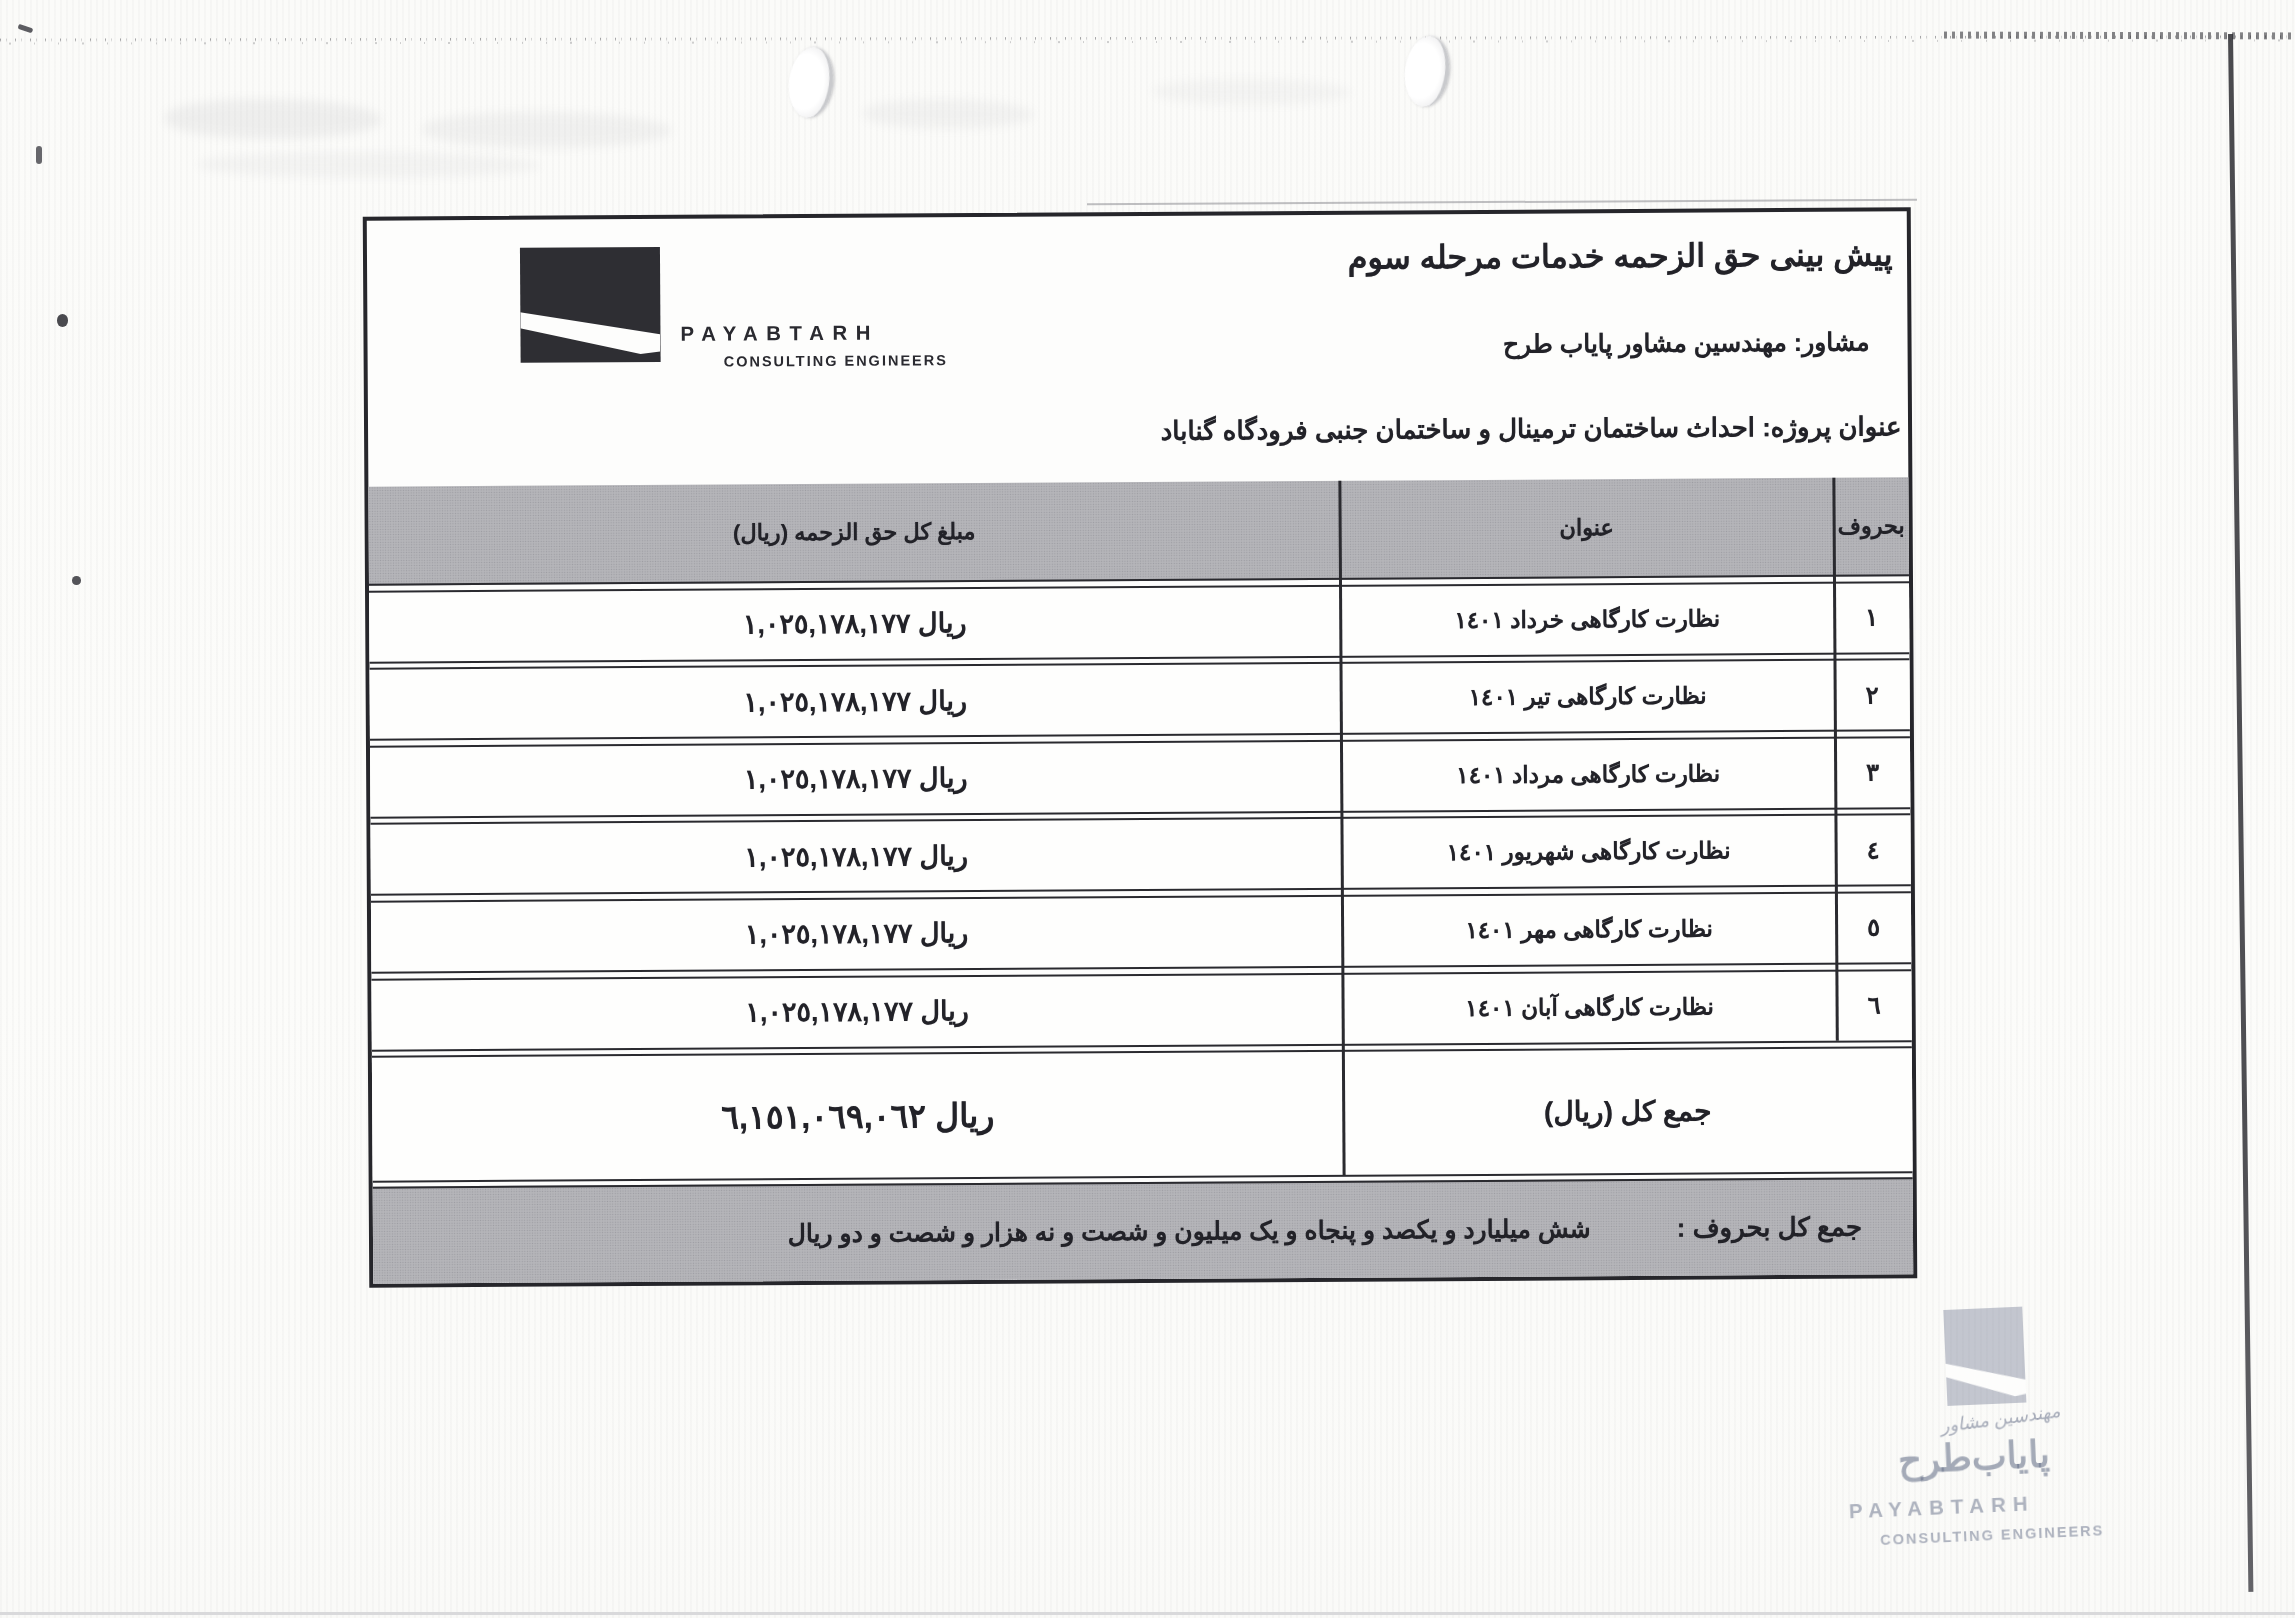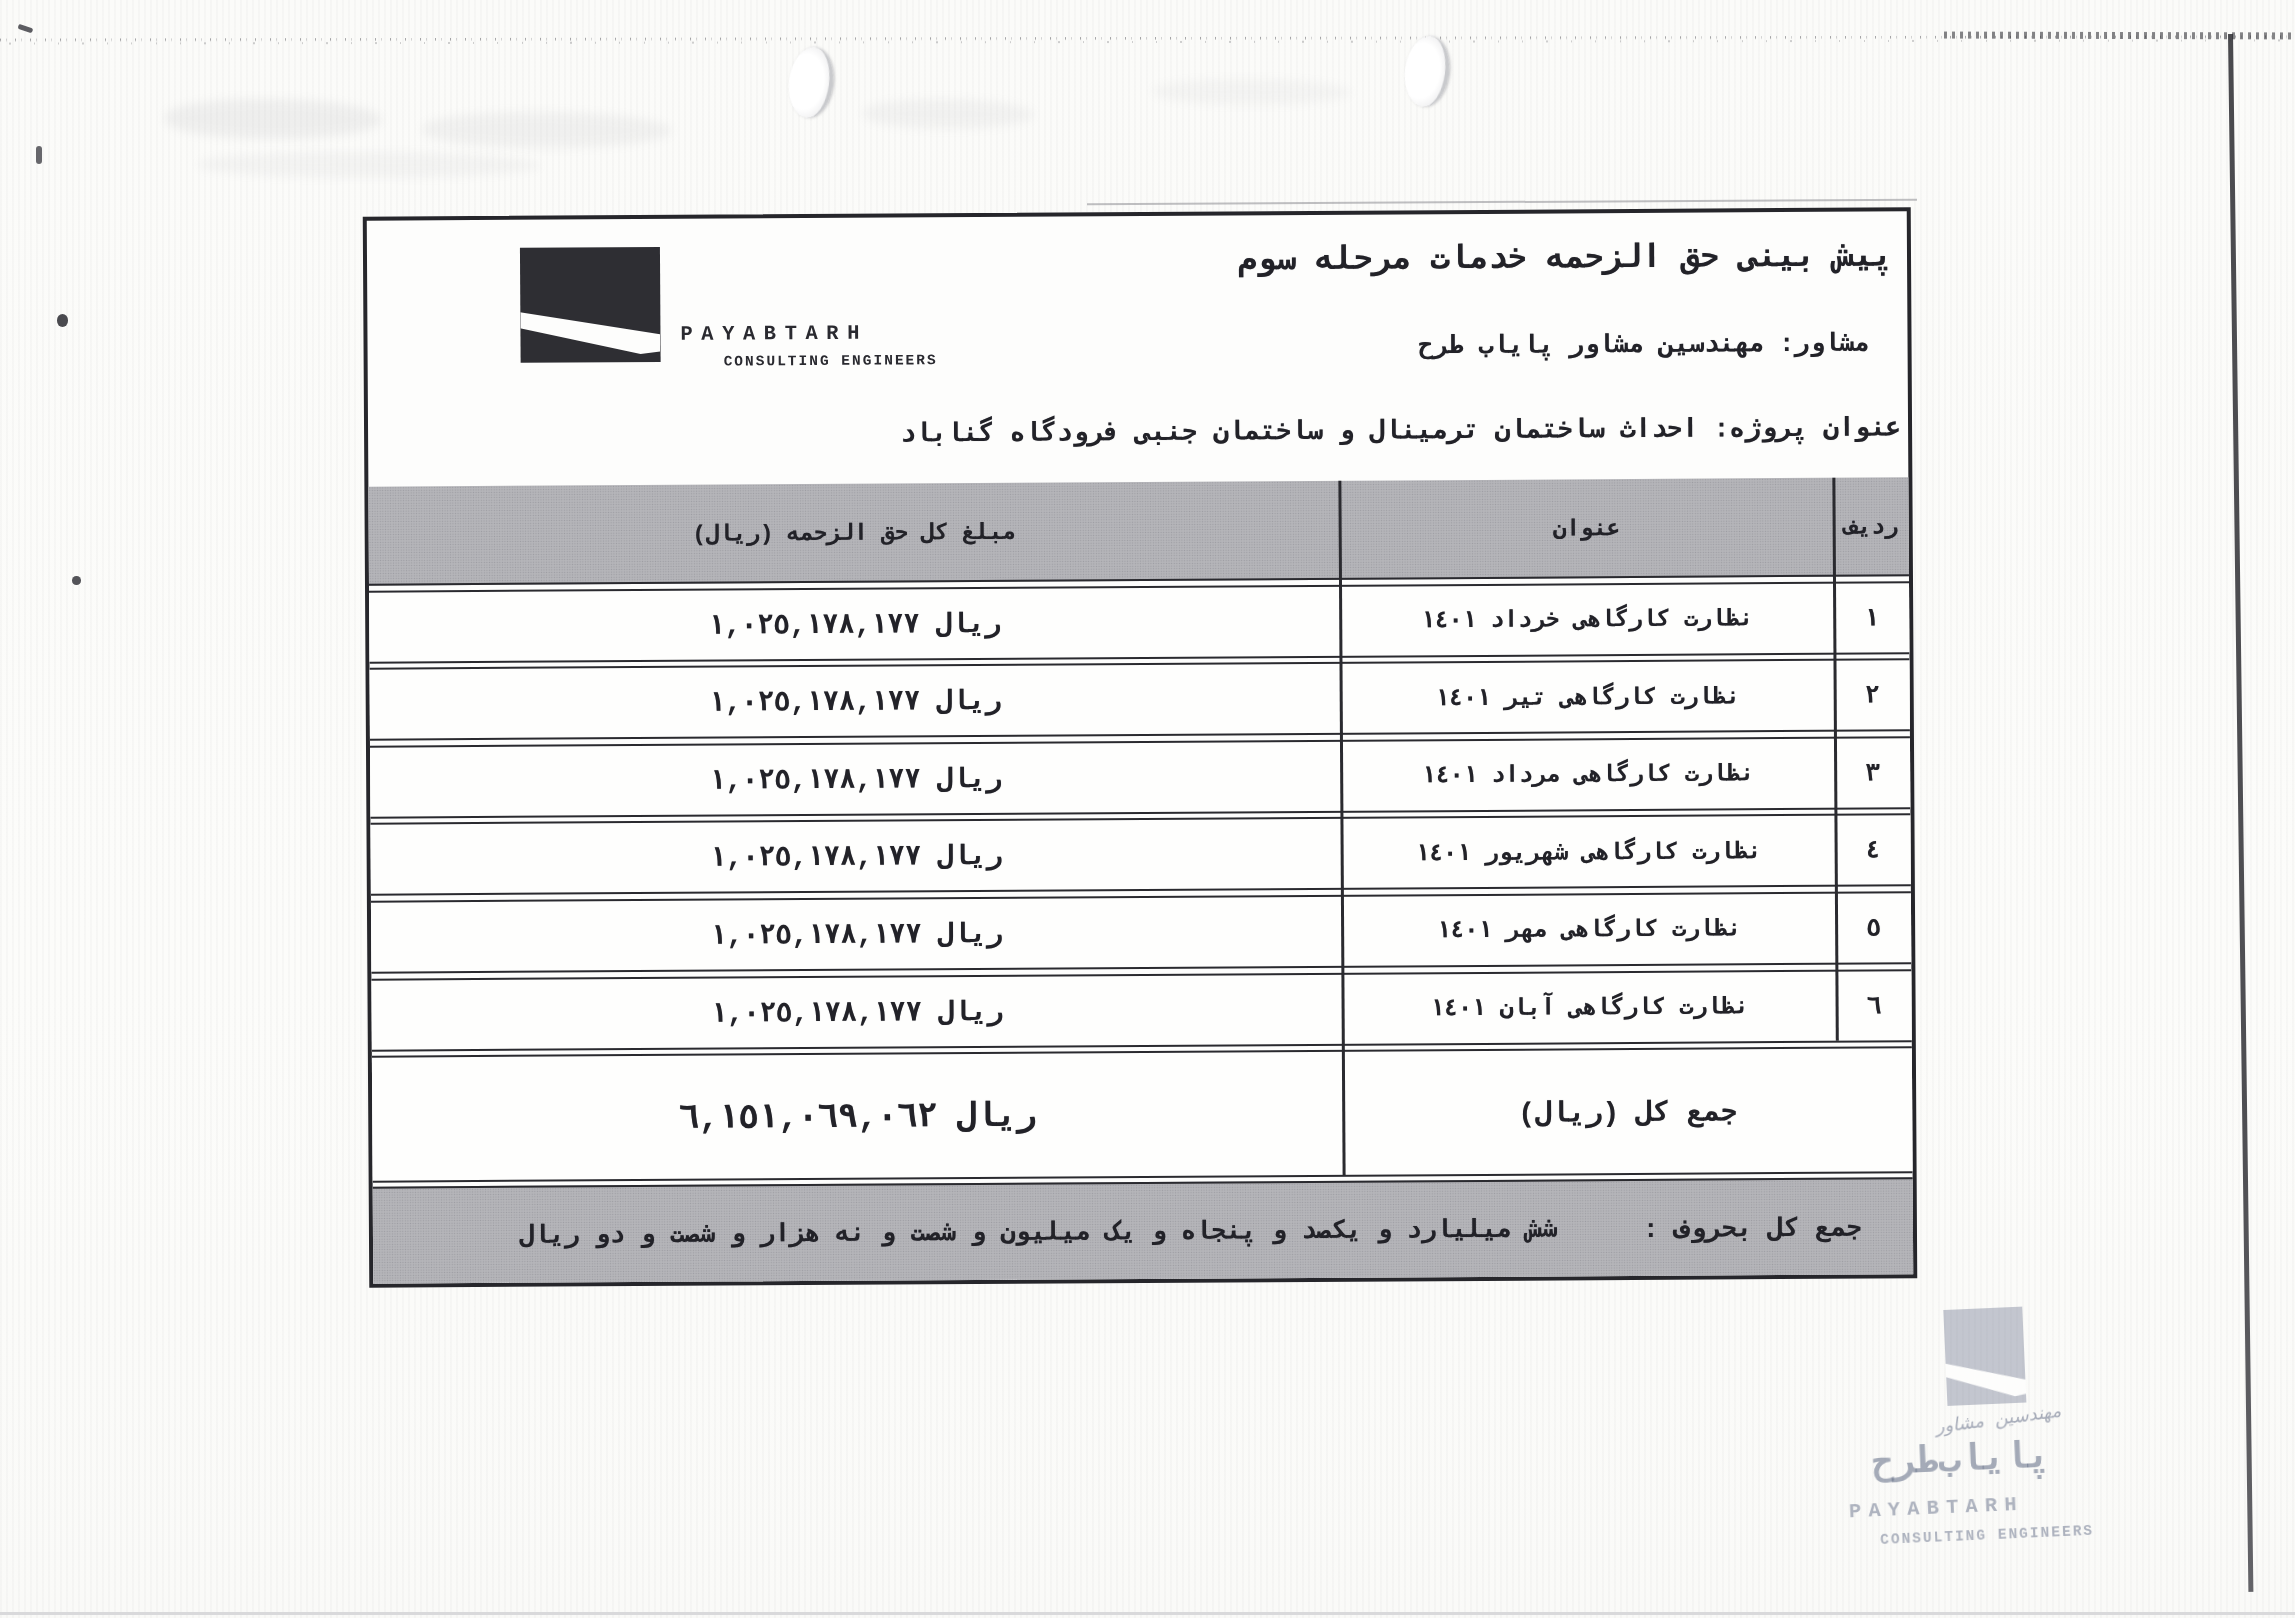--- a/index.html
+++ b/index.html
@@ -1,21 +1,21 @@
 <!DOCTYPE html>
 <html dir="rtl" lang="fa" style="font-size:10.5px"><head>
 <meta charset="utf-8">
 <style>
   html,body{margin:0;padding:0;background:#e8e8e6;}
   .page{
     position:relative; width:2295px; height:1619px; overflow:hidden;
     background:
       repeating-linear-gradient(90deg, rgba(120,120,125,.04) 0 2px, transparent 2px 6px),
       linear-gradient(180deg,#fbfbf9 0%, #fcfcfa 60%, #fafaf8 100%);
-    font-family:Liberation Mono, monospace;
+    font-family:Liberation Sans, sans-serif;
     color:#1e1e24;
     margin-left:14px;
   }
   
   .noise-band{
     position:absolute; left:0; top:36px; width:100%; height:9.2px; opacity:.55;
     background:
       repeating-linear-gradient(90deg, rgba(45,45,52,.75) 0 1.3px, transparent 1.3px 6px, rgba(45,45,52,.35) 6px 7.2px, transparent 7.2px 15px),
       repeating-linear-gradient(90deg, transparent 0 9.2px, rgba(45,45,52,.4) 9.2px 10.5px, transparent 10.5px 24.4px);
     background-size:100% 2.6px, 100% 2px; background-repeat:no-repeat; background-position:0 1.3px, 0 5.3px;
@@ -144,21 +144,21 @@
       <div class="logo-mark">
         <div class="logo-swoosh"></div>
       </div>
       <div class="logo-name">PAYABTARH</div>
       <div class="logo-tagline">CONSULTING ENGINEERS</div>
     </div>
 
     <div class="table-area">
 
       <div class="thead gray-fill">
-        <div class="cell c-row th-label ink">ردیف</div>
+        <div class="cell c-row th-label ink">بحروف</div>
         <div class="cell c-title th-label ink">عنوان</div>
         <div class="cell c-amount th-label ink">مبلغ کل حق الزحمه (ریال)</div>
       </div>
 
       <div class="trow">
         <div class="cell c-row row-no ink">١</div>
         <div class="cell c-title row-title ink">نظارت کارگاهی خرداد ١٤٠١</div>
         <div class="cell c-amount row-amount ink">ریال ١,٠٢٥,١٧٨,١٧٧</div>
       </div>
 

